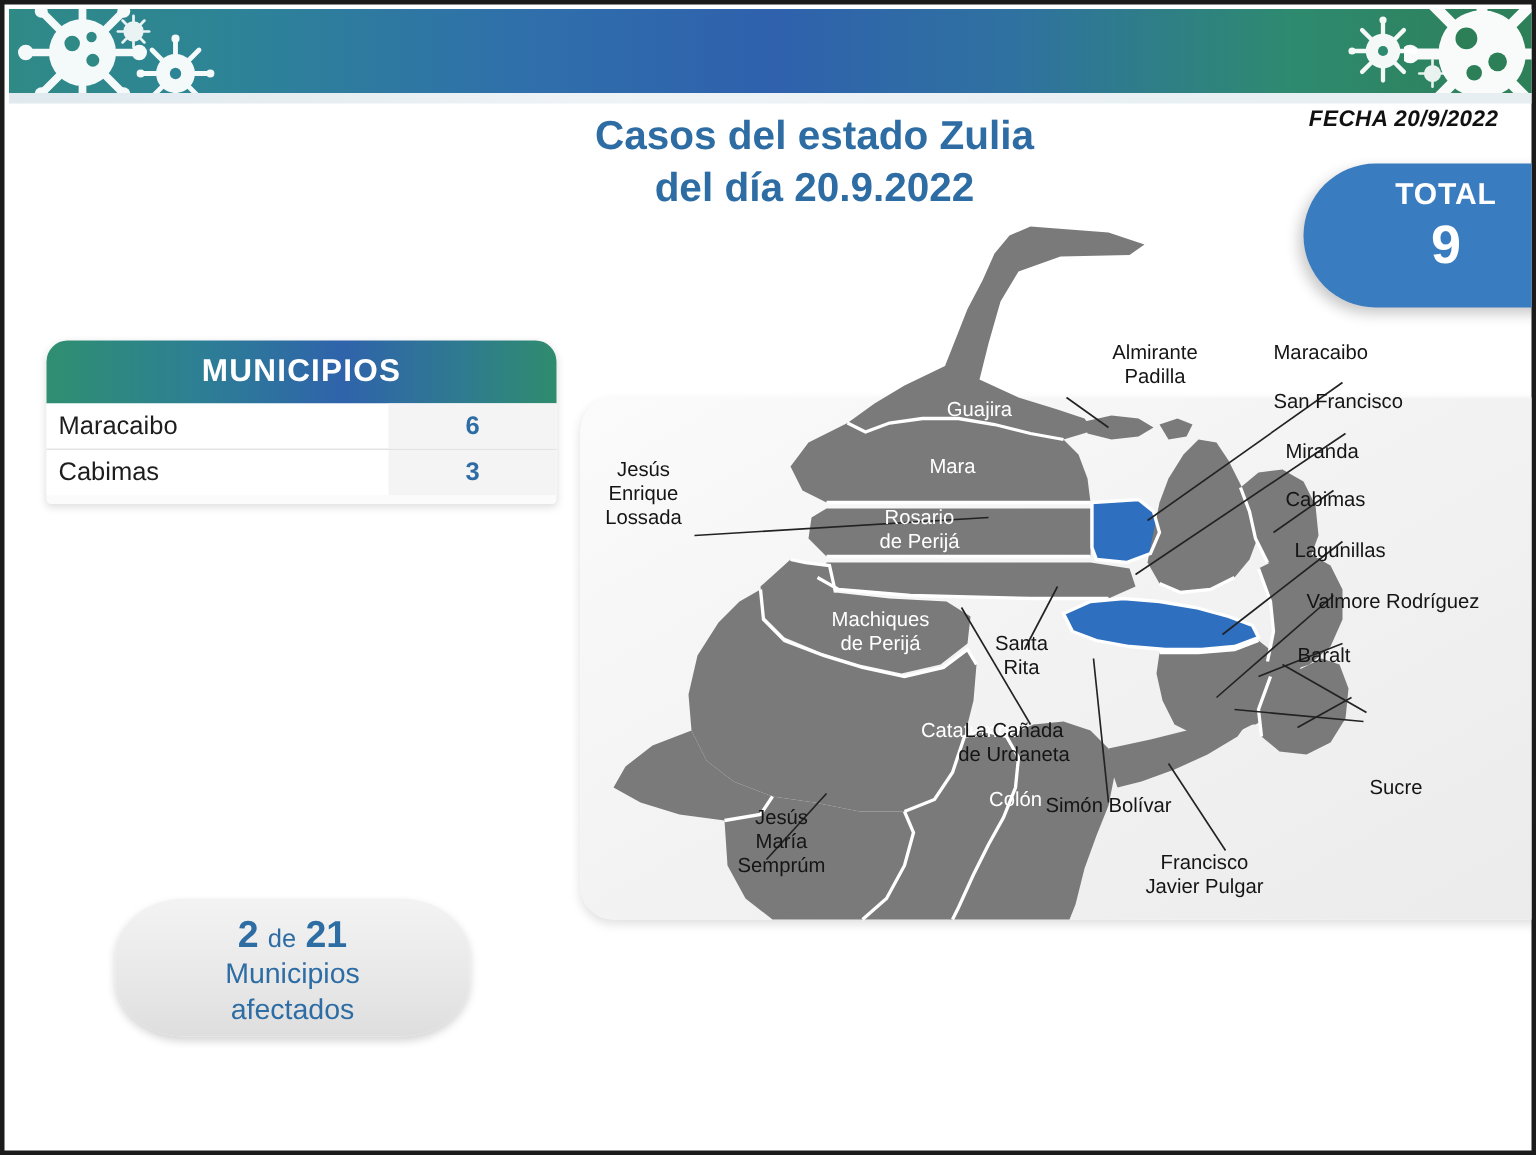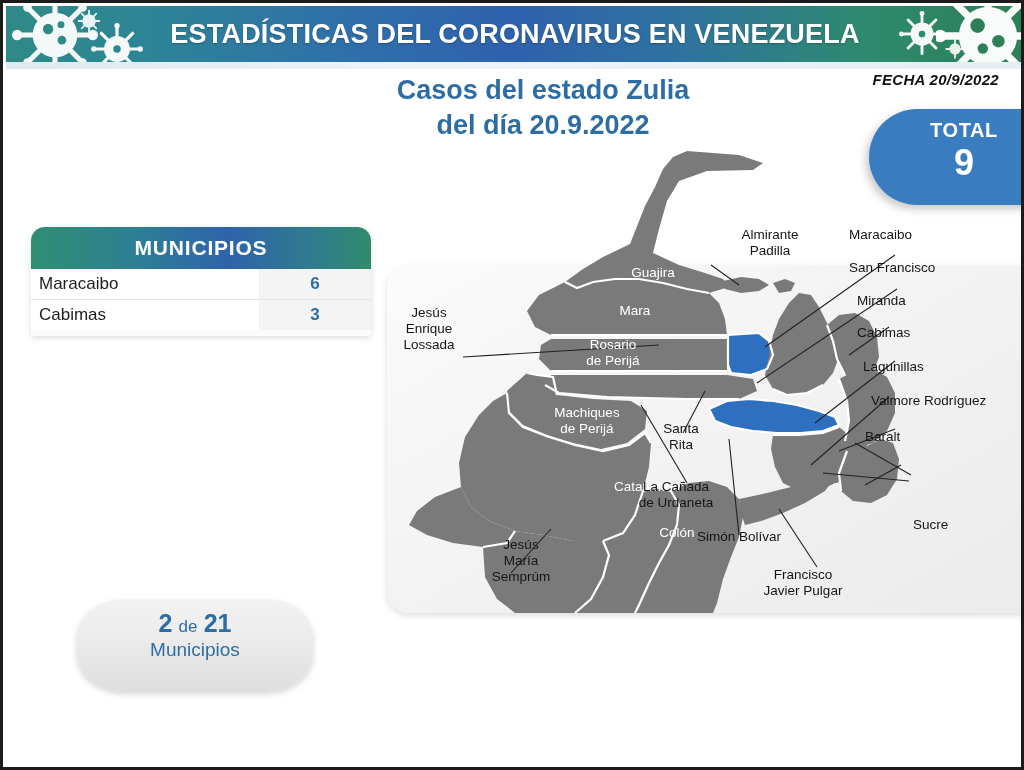--- a/index.html
+++ b/index.html
@@ -265,21 +265,20 @@
             <circle cx="16" cy="84" r="5"></circle>
         </g>
         <g fill="#2d7f57">
           <circle cx="40" cy="40" r="7"></circle>
             <circle cx="60" cy="55" r="6"></circle>
             <circle cx="45" cy="62" r="5"></circle>
         </g>
       </svg>
     </div>
 
-    <div class="title">ESTADÍSTICAS DEL CORONAVIRUS EN VENEZUELA</div>
   </div>
   <div class="banner-strip"></div>
 
   <div class="fecha">FECHA 20/9/2022</div>
 
   <div class="maintitle">
     <span>Casos del estado Zulia</span>
     <span class="l2">del día 20.9.2022</span>
   </div>
 
@@ -300,20 +299,21 @@
     </div>
   </div>
 
   <div class="pill">
     <div class="line1">
       <b>2</b>
       <span class="de">de</span>
       <b>21</b>
     </div>
     <div class="line2">Municipios</div>
+    <div class="line2">afectados</div>
   </div>
 
   <div class="map-panel"></div>
 
   <div class="map-wrap">
     <svg viewBox="0 0 640 470" preserveAspectRatio="none">
       <defs>
         <style>
           .g{fill:#7a7a7a;}
           .hl{fill:#2f6fc0;}

